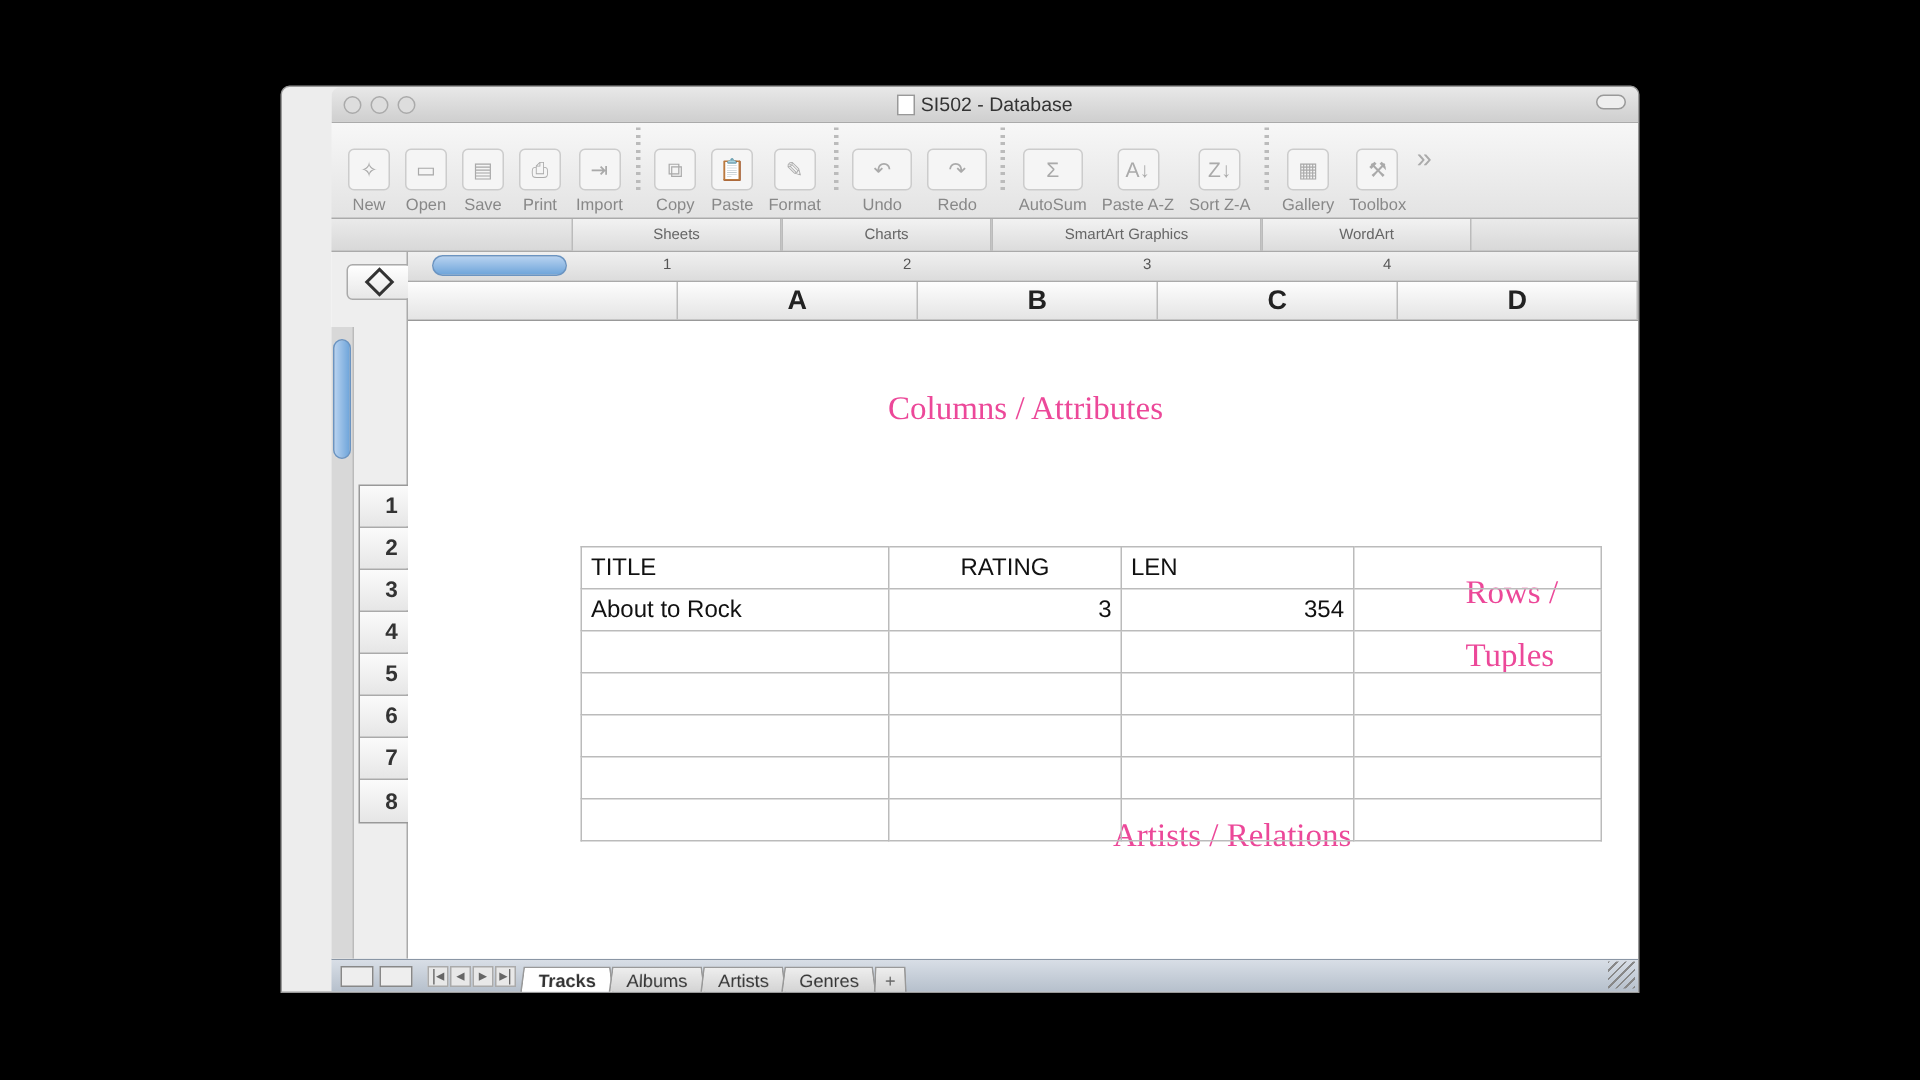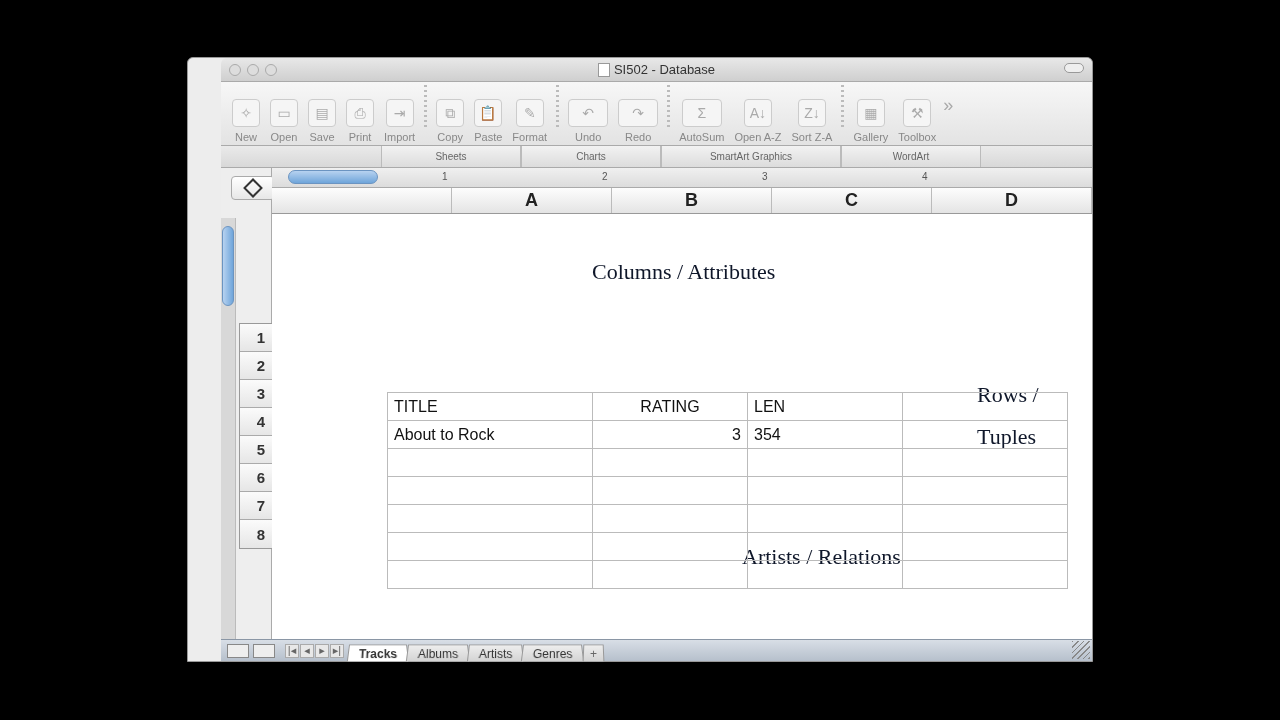--- a/index.html
+++ b/index.html
@@ -150,34 +150,33 @@
   .colhdr {
     width: 160px; border-right: 1px solid #bbb;
     display:flex;align-items:center;justify-content:center;
     font-weight: bold; font-size: 18px; color: #222;
   }
   .sheet {
     position: absolute; left: 0; right: 0; top: 46px; bottom: 0; background: #fff;
   }
   .annot {
     position: absolute; font-family: Georgia, 'Times New Roman', serif;
-    font-size: 22px; color: #0f172a;
+    font-size: 22px; color: #ec4899;
   }
   .grid {
     position: absolute; left: 115px; top: 150px;
     border-collapse: collapse;
-    margin-top: 28px;
   }
   .grid td {
     border: 1px solid #bbb; height: 28px; padding: 0 6px;
     font-size: 16px; color: #111; font-family: Verdana, Arial, sans-serif;
   }
   .grid .c1{width:205px;text-align:left;}
   .grid .c2{width:155px;text-align:right;}
-  .grid .c3{width:155px;}
+  .grid .c3{width:155px;text-align:right;}
   .grid .c4{width:165px;text-align:left;}
   .grid .hdr td{text-align:left;font-weight:normal;}
   .statusbar {
     height: 22px; background: linear-gradient(#d8dee6,#b6c0cc);
     border-top: 1px solid #8a96a5; display:flex; align-items:stretch;
   }
   .view-btns{display:flex;align-items:center;gap:4px;padding:0 6px;}
   .view-btn{width:22px;height:14px;border:1px solid #888;background:#eee;}
   .nav-arrows{display:flex;align-items:center;padding:0 4px;gap:1px;color:#666;font-size:11px;}
   .nav-arr{width:14px;height:14px;background:#e8e8e8;border:1px solid #aaa;display:flex;align-items:center;justify-content:center;}
@@ -266,21 +265,21 @@
         </div>
     </div>
     <div class="tb-sep"></div>
     <div class="tb-group">
       <div class="tb-item">
           <div class="tb-icon wide">Σ</div>
           <span>AutoSum</span>
         </div>
       <div class="tb-item">
           <div class="tb-icon">A↓</div>
-          <span>Open A-Z</span>
+          <span>Paste A-Z</span>
         </div>
       <div class="tb-item">
           <div class="tb-icon">Z↓</div>
           <span>Sort Z-A</span>
         </div>
     </div>
     <div class="tb-sep"></div>
     <div class="tb-group">
       <div class="tb-item">
           <div class="tb-icon">▦</div>

